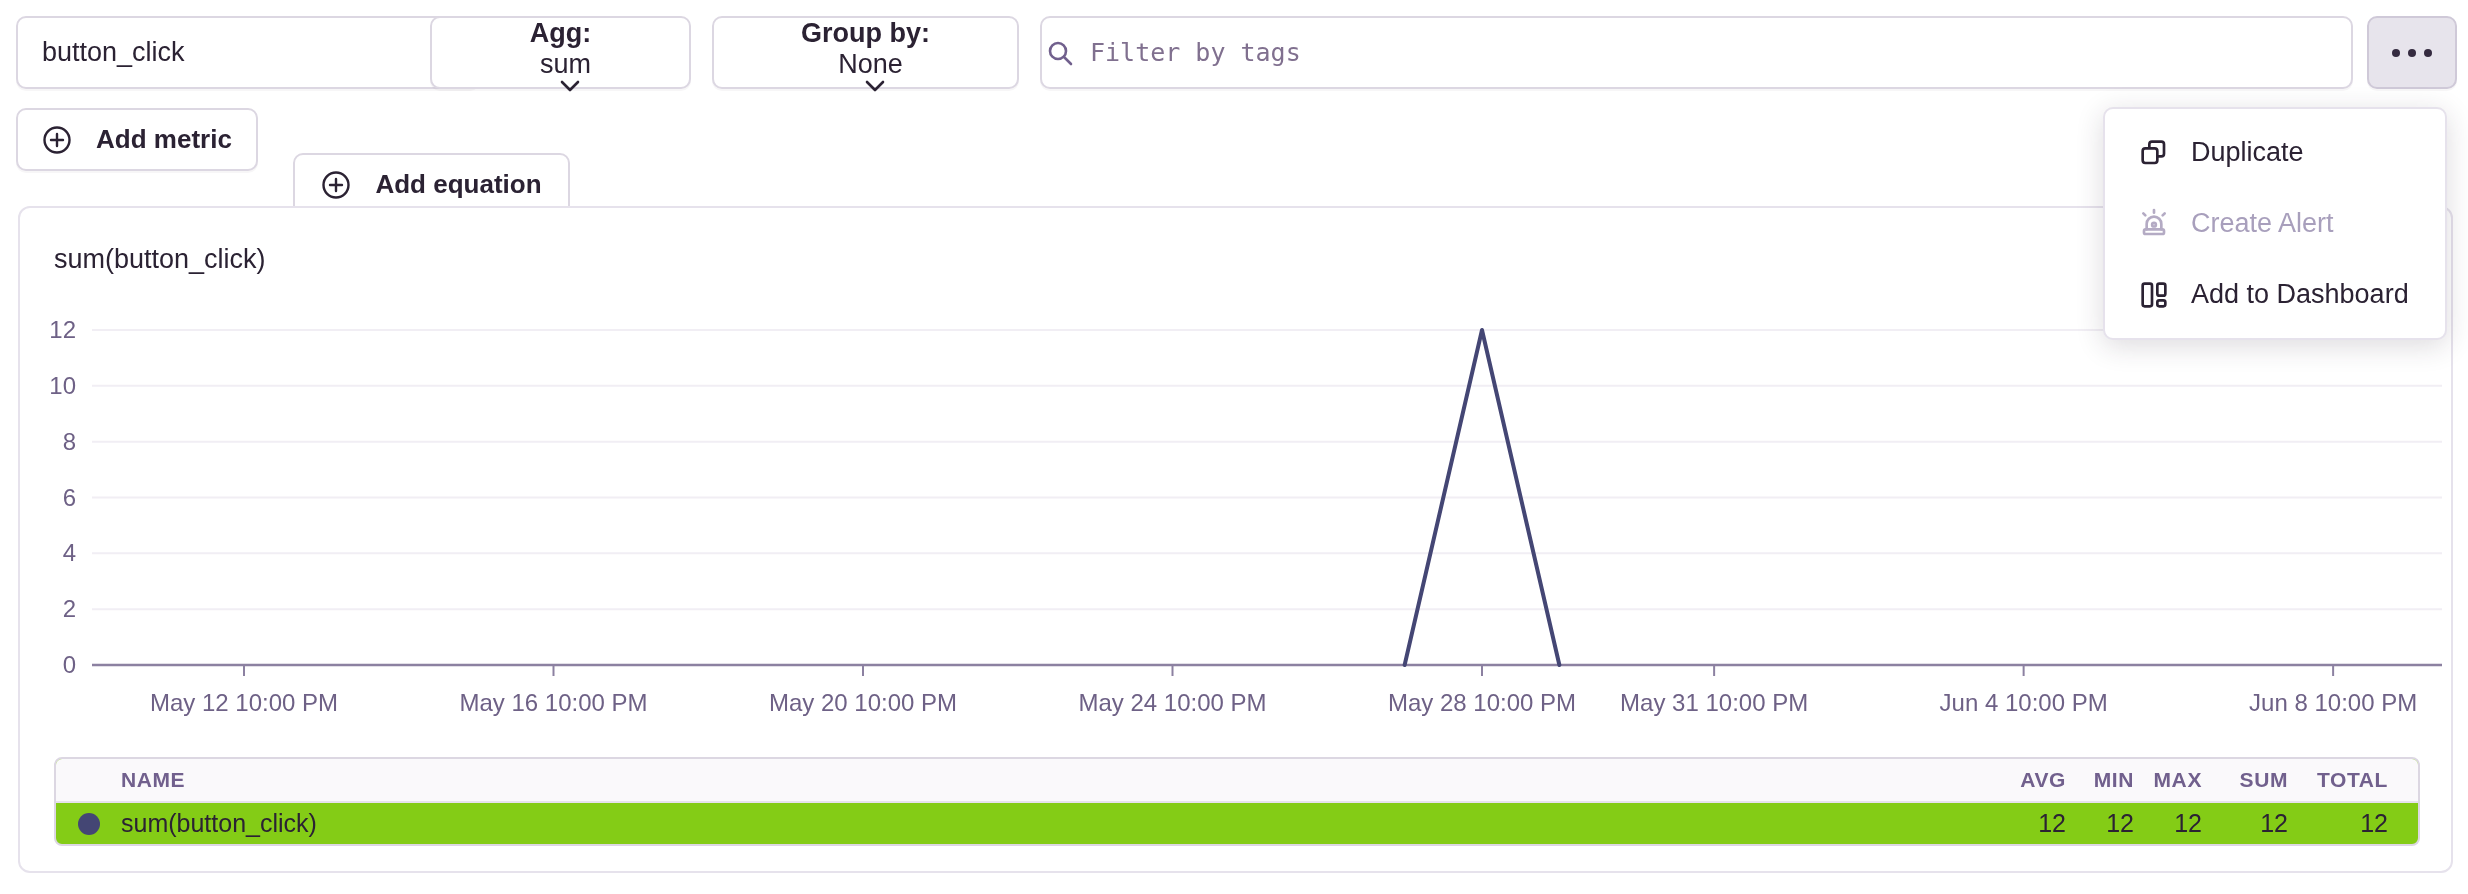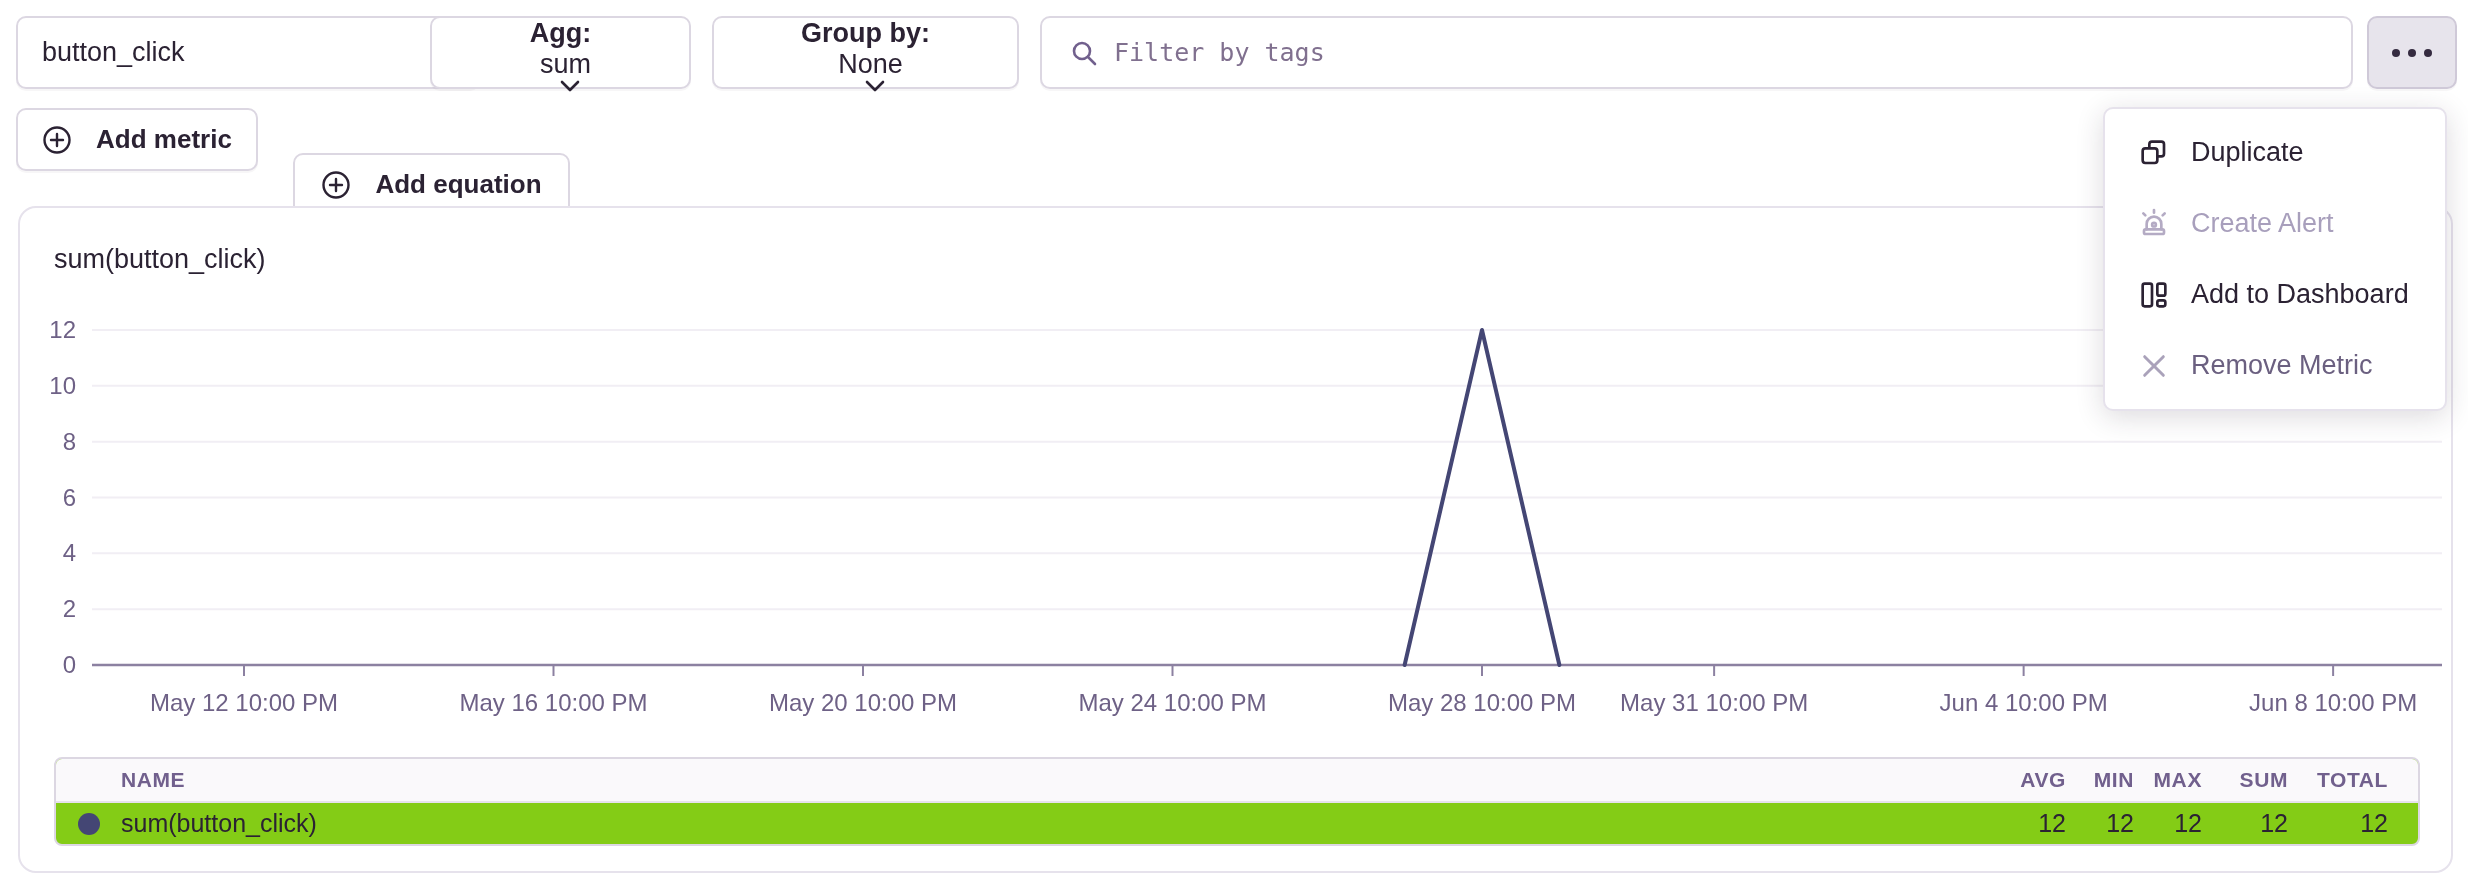--- a/index.html
+++ b/index.html
@@ -27,35 +27,35 @@
        display:flex;align-items:center;}
   .lbl-bold{font-weight:bold;}
   .gap8{margin-left:10px;}
   .chev{margin-left:18px;display:flex;align-items:center;}
   
   #metric-input{left:16px;top:16px;width:464px;height:73px;padding:0 24px;
       font-size:27px;color:var(--text-dark);font-family:"Liberation Sans",sans-serif;outline:none;}
   .select-btn{font-size:27px;cursor:pointer;padding:0 24px;justify-content:flex-start;flex-direction:column;}
   #agg-select{left:430px;top:16px;width:261px;height:73px;}
   #groupby-select{left:712px;top:16px;width:307px;height:73px;}
-  #filter-box{left:1040px;top:16px;width:1313px;height:73px;padding:0 28px;}
+  #filter-box{left:1040px;top:16px;width:1313px;height:73px;padding:0 4px;}
   #filter-box input{border:none;outline:none;flex:1;margin-left:14px;
       font-family:"DejaVu Sans Mono", monospace;font-size:25px;color:var(--text-dark);background:transparent;}
   #filter-box input::placeholder{color:var(--placeholder);}
   #more-button{left:2367px;top:16px;width:90px;height:73px;background:var(--btn-gray-bg);
       border-color:#cfc9d8;justify-content:center;cursor:pointer;}
   .dots{display:flex;gap:8px;}
   .dots i{width:8px;height:8px;border-radius:50%;background:#352b40;display:block;}
   
   .action-btn{height:63px;font-size:26px;font-weight:bold;gap:24px;justify-content:center;cursor:pointer;}
   #add-metric{left:16px;top:108px;width:242px;}
   #add-equation{left:293px;top:108px;width:277px;margin-top:45px;}
   
   #chart-panel{left:18px;top:206px;width:2435px;height:667px;background:#fff;
-      border:2px solid var(--border-light);border-radius:18px;box-sizing:border-box;padding-left:40px;}
+      border:2px solid var(--border-light);border-radius:12px;box-sizing:border-box;padding-left:40px;}
   #panel-title{left:34px;top:36px;font-size:27px;}
   #display-button{left:1900px;top:24px;width:200px;height:50px;border:2px solid var(--border);
       border-radius:8px;font-size:24px;padding:0 18px;box-sizing:border-box;
       display:flex;align-items:center;cursor:pointer;background:#fff;}
   #chart-svg{left:0;top:60px;}
   svg text{font-family:"Liberation Sans",sans-serif;}
   .ylab{font-size:24px;fill:#6e6186;}
   .xlab{font-size:24px;fill:#6e6186;}
   
   #summary-table{left:34px;top:549px;width:2366px;border:2px solid var(--border);
@@ -233,22 +233,13 @@
   <div class="menu-item">
     <span class="mi-icon">
       <svg width="32" height="32" viewBox="0 0 24 24" fill="none" stroke="#2b2233" stroke-width="2">
         <rect x="3.5" y="3.5" width="7" height="17" rx="1.5"></rect>
           <rect x="14.5" y="3.5" width="6" height="9" rx="1.5"></rect>
           <rect x="14.5" y="16" width="6" height="4.5" rx="1.5"></rect>
       </svg>
     </span>
     <span>Add to Dashboard</span>
   </div>
-  <div class="menu-item is-muted">
-    <span class="mi-icon">
-      <svg width="32" height="32" viewBox="0 0 24 24">
-          <line x1="5" y1="5" x2="19" y2="19" stroke="#aaa2ba" stroke-width="2.2" stroke-linecap="round"></line>
-          <line x1="19" y1="5" x2="5" y2="19" stroke="#aaa2ba" stroke-width="2.2" stroke-linecap="round"></line>
-        </svg>
-    </span>
-    <span>Remove Metric</span>
-  </div>
 </div>
 
 </body></html>

